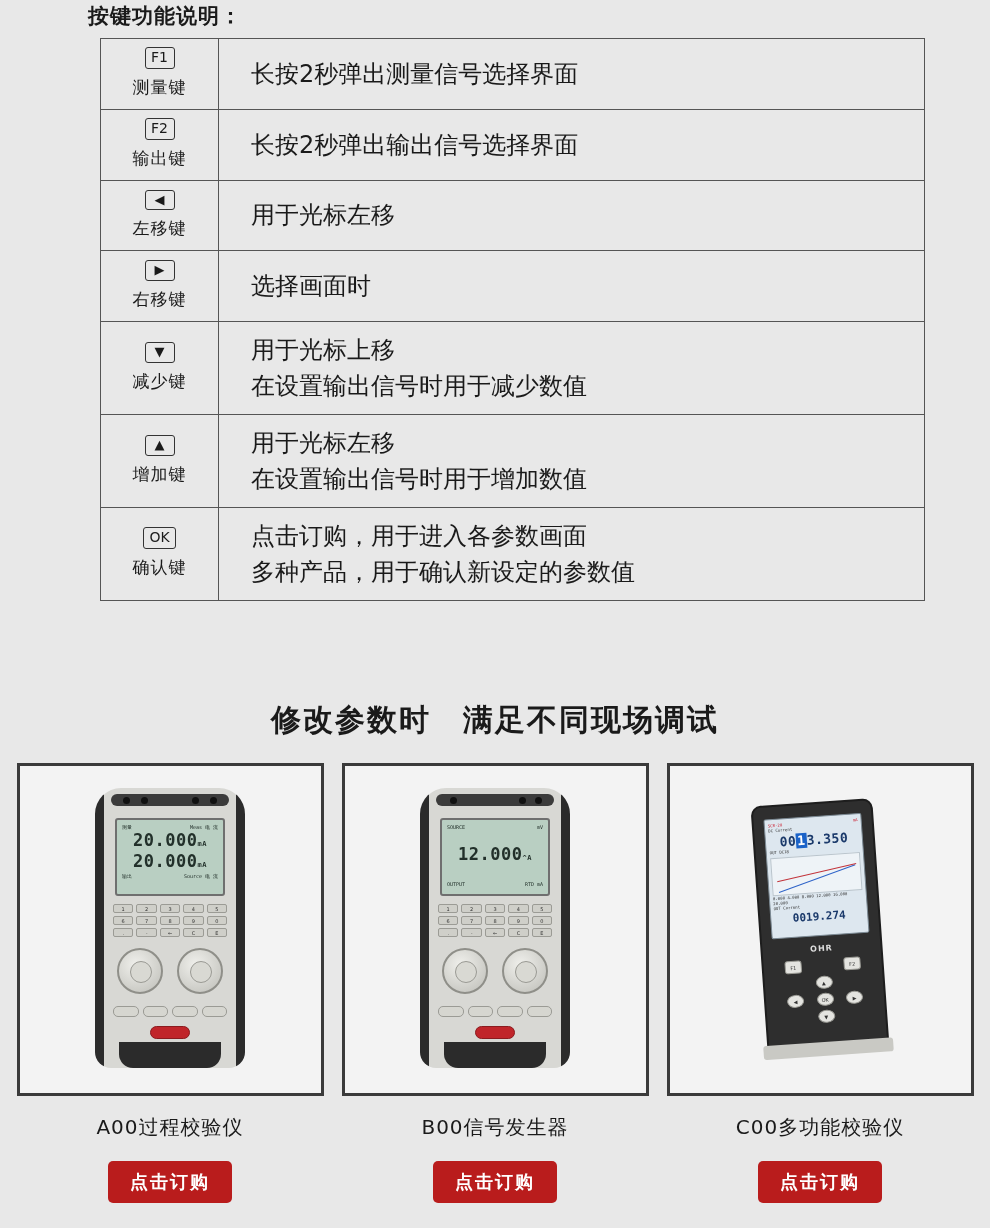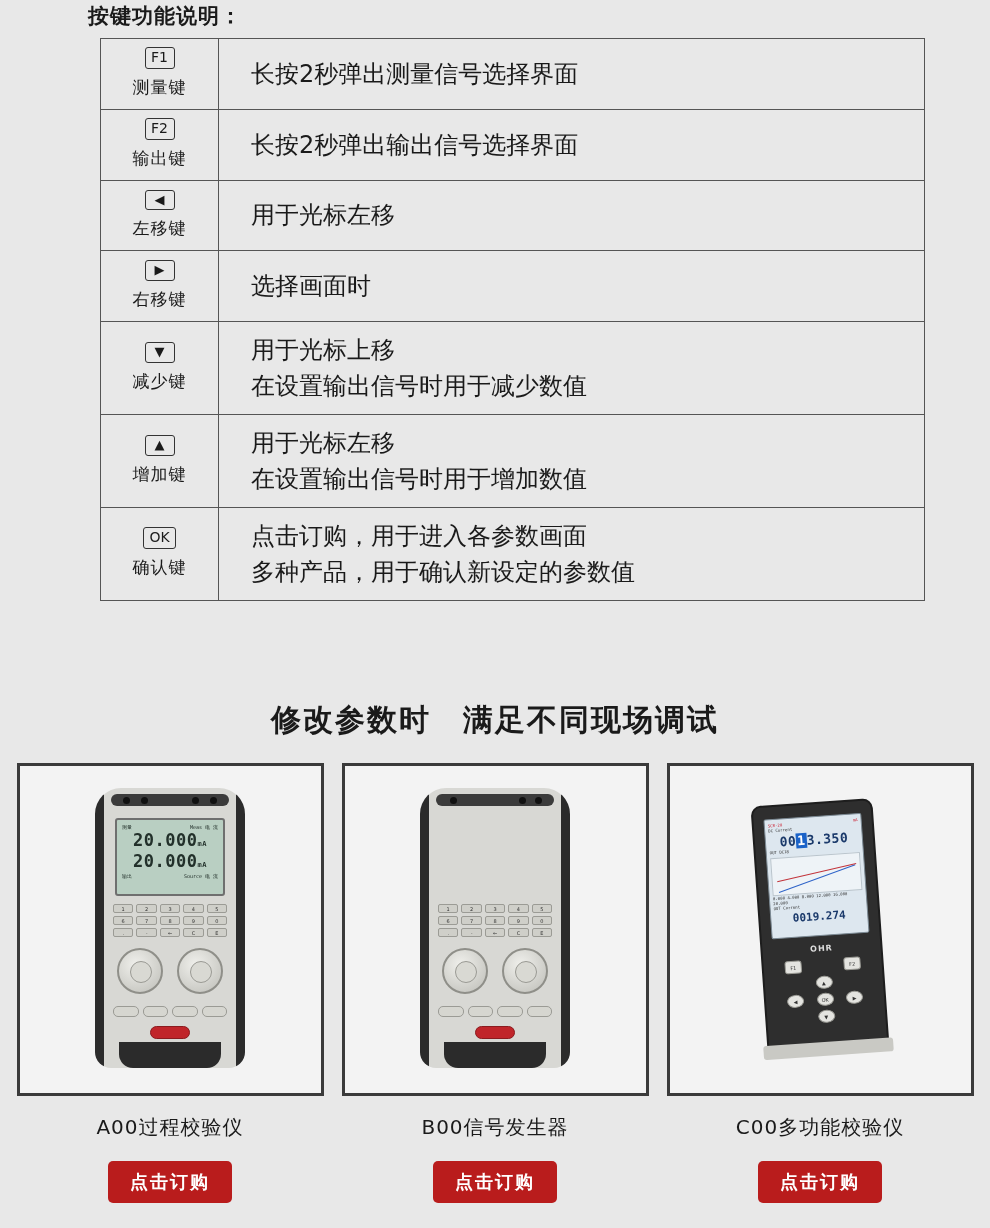--- a/index.html
+++ b/index.html
@@ -405,20 +405,33 @@
     <button class="buy-btn">点击订购</button>
   </div>
 
   <div class="product">
     <div class="photo-frame">
       <div class="device dev-hand">
         <div class="top-strip"></div>
         <div class="port" style="left:30px"></div>
         <div class="port" style="right:44px"></div>
         <div class="port" style="right:28px"></div>
+        <div class="screen">
+          <div class="scr-row">
+            <span>SOURCE</span>
+            <span>mV</span>
+          </div>
+          <div class="scr-big" style="margin-top:14px">
+            <span>12.000</span><span class="unit">^A</span>
+          </div>
+          <div class="scr-row" style="margin-top:16px">
+            <span>OUTPUT</span>
+            <span>RTD  mA</span>
+          </div>
+        </div>
         <div class="keypad">
           <div class="k">1</div>
           <div class="k">2</div>
           <div class="k">3</div>
           <div class="k">4</div>
           <div class="k">5</div>
           <div class="k">6</div>
           <div class="k">7</div>
           <div class="k">8</div>
           <div class="k">9</div>

